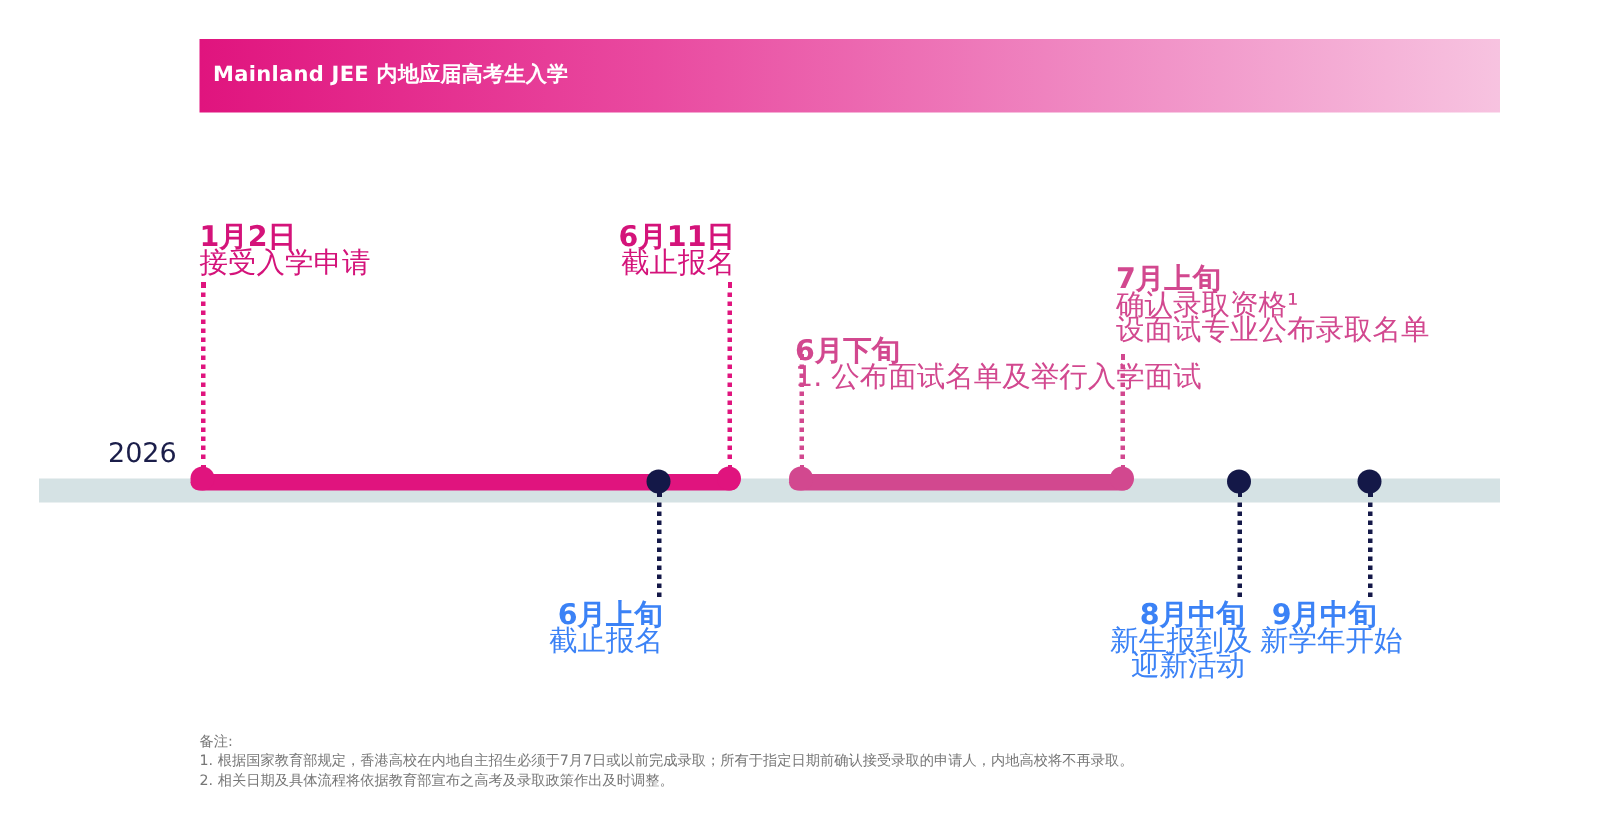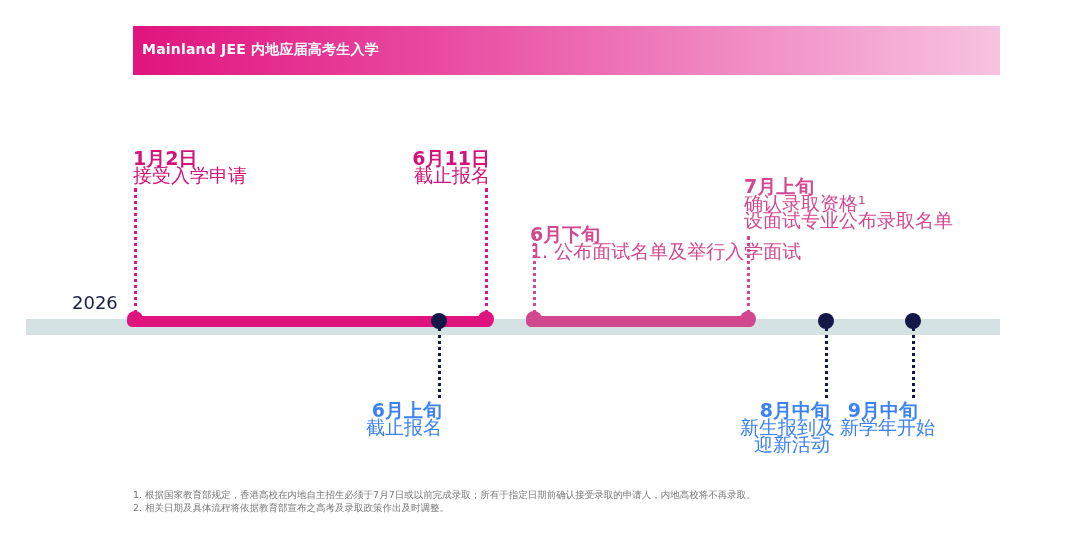--- a/index.html
+++ b/index.html
@@ -78,15 +78,16 @@
   <span class="date">8月中旬</span>
   <span style="display:block">新生报到及</span>
   <span style="display:block">迎新活动</span>
 </div>
 <div class="lbl navy right" style="left:840px; width:78px; top:402px;">
   <span class="date">9月中旬</span>
   <span>新学年开始</span>
 </div>
 
 <div class="notes">
+  <div>备注:</div>
   <div>1.  根据国家教育部规定，香港高校在内地自主招生必须于7月7日或以前完成录取；所有于指定日期前确认接受录取的申请人，内地高校将不再录取。</div>
   <div>2. 相关日期及具体流程将依据教育部宣布之高考及录取政策作出及时调整。</div>
 </div>
 
 </body></html>

